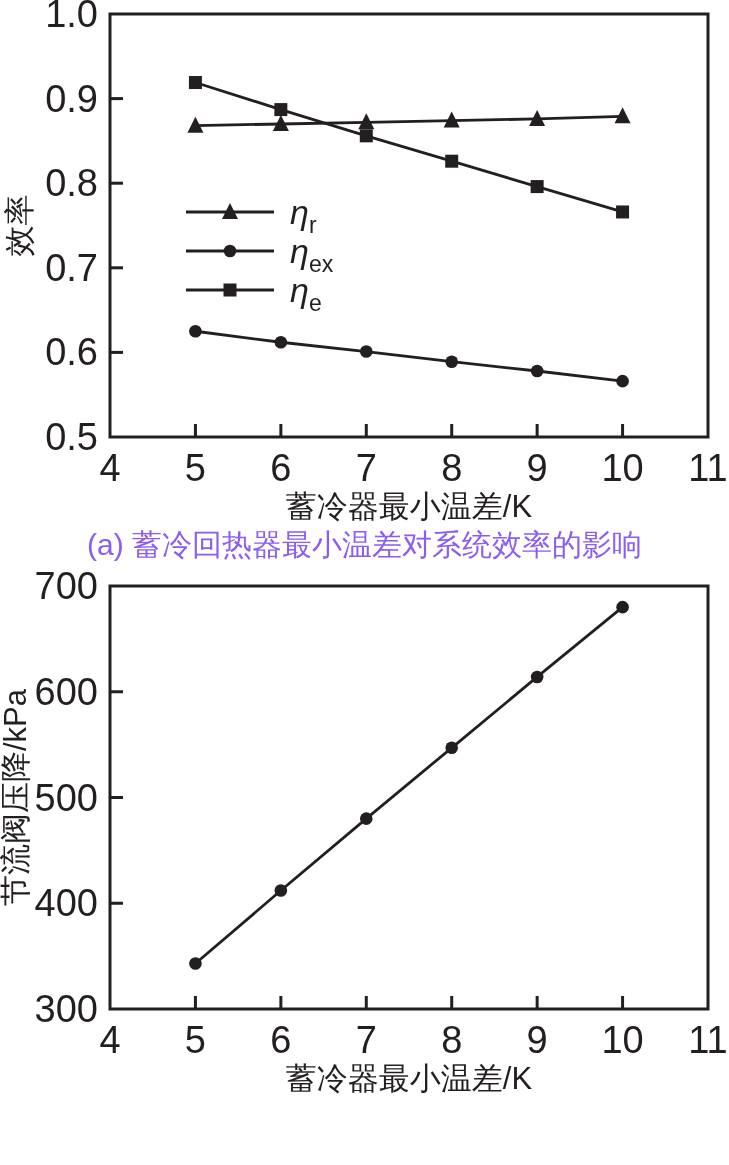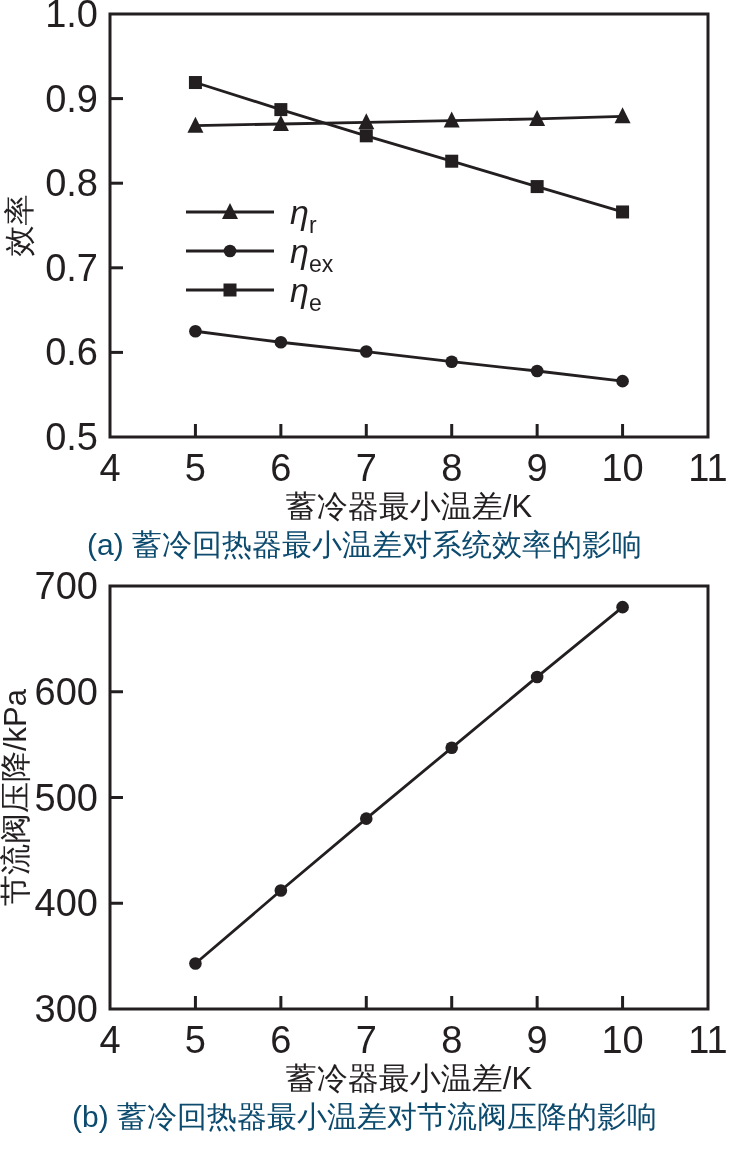--- a/index.html
+++ b/index.html
@@ -13,21 +13,21 @@
     overflow: hidden;
   }
   figure { margin: 0; padding: 0; }
   svg { display: block; }
   .caption {
     width: 729px;
     height: 42px;
     line-height: 42px;
     text-align: center;
     font-size: 30px;
-    color: #0c4a6e;
+    color: #8b5cf6;
     white-space: nowrap;
   }
 </style>
 </head>
 <body>
 
 <div>
   <figure>
     <svg id="svg-a" width="729" height="524" viewBox="0 0 729 524">
         <rect x="110" y="14" width="598" height="423" fill="none" stroke="#231f20" stroke-width="3"></rect>
@@ -119,15 +119,14 @@
         <text x="409" y="523" text-anchor="middle" font-size="31" fill="#231f20">蓄冷器最小温差/K</text>
         <text x="26" y="231.5" text-anchor="middle" font-size="31" fill="#231f20" transform="rotate(-90 26 231.5)">节流阀压降/kPa</text>
         <polyline points="195.42857142857144,397.52750000000003 280.8571428571429,324.56 366.2857142857143,252.65 451.7142857142857,181.79749999999996 537.1428571428571,110.945 622.5714285714286,41.150000000000034" fill="none" stroke="#231f20" stroke-width="2.8"></polyline>
         <circle cx="195.42857142857144" cy="397.52750000000003" r="6.3" fill="#231f20"></circle>
         <circle cx="280.8571428571429" cy="324.56" r="6.3" fill="#231f20"></circle>
         <circle cx="366.2857142857143" cy="252.65" r="6.3" fill="#231f20"></circle>
         <circle cx="451.7142857142857" cy="181.79749999999996" r="6.3" fill="#231f20"></circle>
         <circle cx="537.1428571428571" cy="110.945" r="6.3" fill="#231f20"></circle>
         <circle cx="622.5714285714286" cy="41.150000000000034" r="6.3" fill="#231f20"></circle>
       </svg>
-    <div class="caption">(b) 蓄冷回热器最小温差对节流阀压降的影响</div>
   </figure>
 </div>
 
 </body></html>

